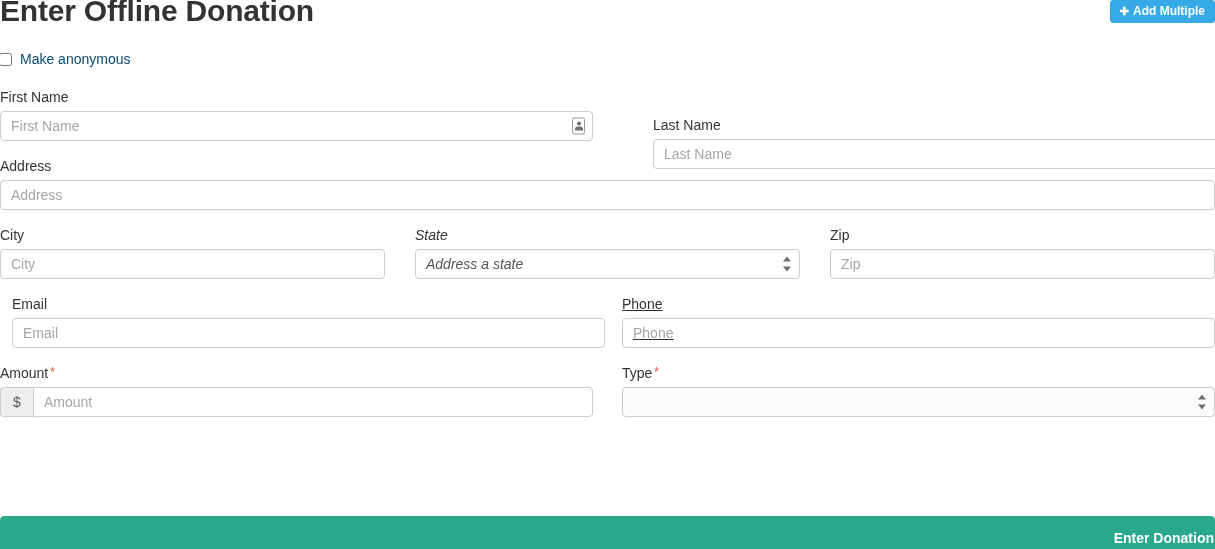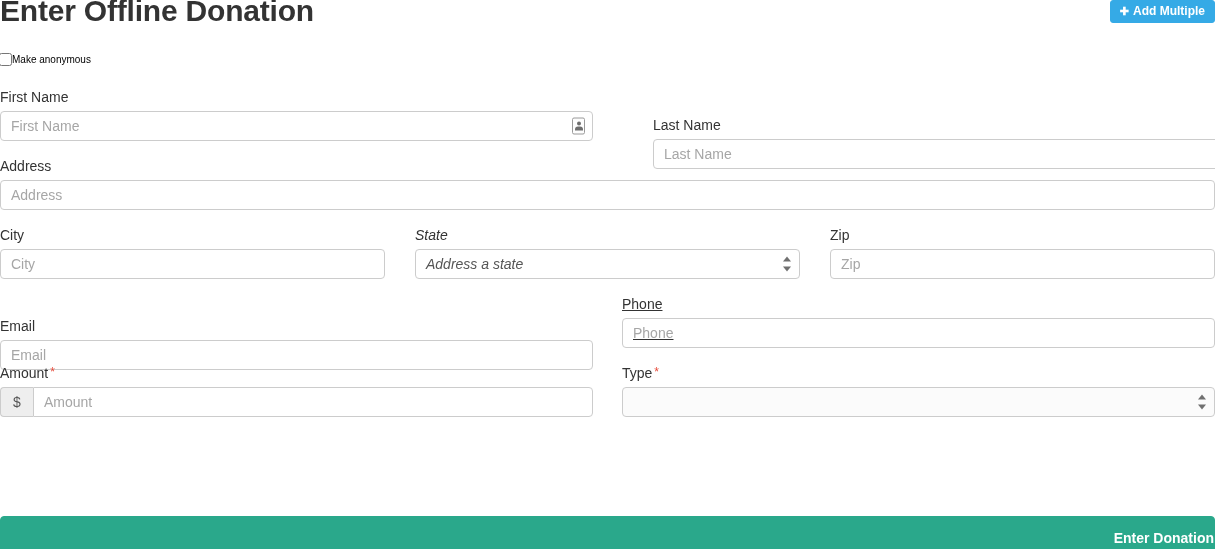--- a/index.html
+++ b/index.html
@@ -77,23 +77,24 @@
   }
   .anon-checkbox {
     width: 13px;
     height: 13px;
     margin: 0 0 0 -1px;
     padding: 0;
     flex: none;
     cursor: pointer;
   }
   .anon-label {
-    font-size: 10px;
+    font-size: 14px;
     line-height: 17px;
-    color: #000000;
+    color: #0c4a6e;
+    margin-left: 8px;
     white-space: nowrap;
     cursor: pointer;
   }
 
   
   .form-area {
     position: absolute;
     left: 0;
     top: 89px;
     width: 1123px;
@@ -338,21 +339,21 @@
       </div>
     </div>
 
     <div class="form-group" style="left:830px; width:385px;">
       <label class="field-label">Zip</label>
       <input type="text" class="text-input" placeholder="Zip" style="">
     </div>
   </div>
 
   <div class="form-row" style="height:52px;">
-    <div class="form-group" style="left:0; width:593px;margin-top:22px;">
+    <div class="form-group" style="left:12px; width:593px;">
       <label class="field-label">Email</label>
       <input type="text" class="text-input" placeholder="Email" style="">
     </div>
 
     <div class="form-group" style="left:622px; width:593px;text-decoration:underline;">
       <label class="field-label">Phone</label>
       <input type="text" class="text-input" placeholder="Phone" style="">
     </div>
   </div>
 

